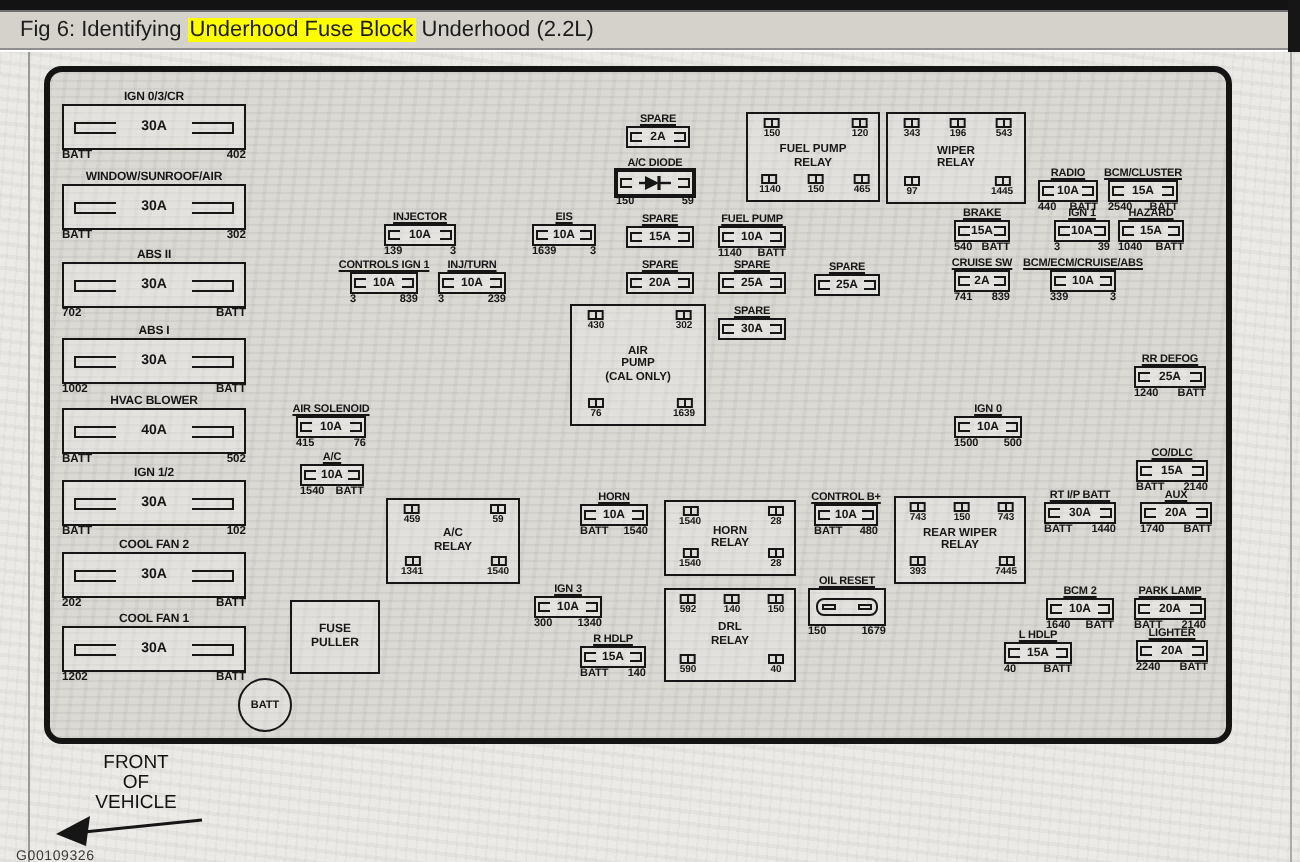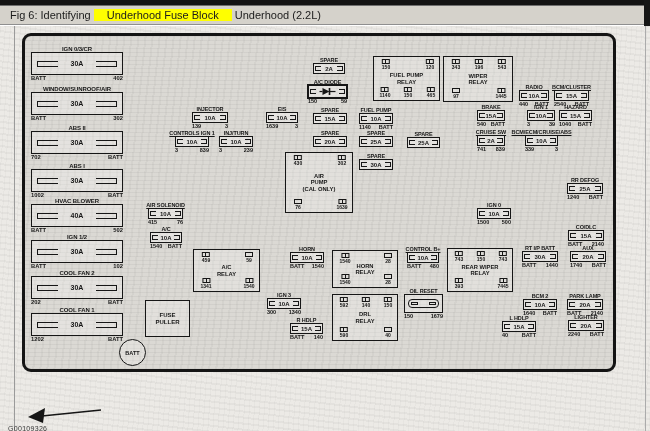--- a/index.html
+++ b/index.html
@@ -2,21 +2,21 @@
 <html><head>
 <meta charset="utf-8">
 <style>
   html,body{margin:0;padding:0}
   body{width:650px;height:431px;position:relative;overflow:hidden;background:#fff;
        font-family:"Liberation Sans",sans-serif;color:#161616}
   .topstrip{position:absolute;top:0;left:0;width:650px;height:5px;background:#131313}
   .titlebar{position:absolute;top:5px;left:0;width:650px;height:20px;background:#d5d2cb;
        border-top:1px solid #6e6e6e;border-bottom:1px solid #8f8f8f;box-sizing:border-box;
        display:flex;align-items:center;padding-left:10px;font-size:11px;color:#1c1c1c;white-space:pre}
-  .hl{background:#ffff00;padding:0 13px}
+  .hl{background:#ffff00;padding:0 1px}
   .rightstrip{position:absolute;top:0;right:0;width:6px;height:26px;background:#161616}
   .scan{position:absolute;top:26px;left:0;width:650px;height:405px;
        background:
         repeating-linear-gradient(7deg, rgba(70,70,70,.05) 0 2px, transparent 2px 6px),
         repeating-linear-gradient(94deg, rgba(90,90,90,.04) 0 1px, transparent 1px 5px),
         #eceae6}
   .page-edge-l{position:absolute;left:14px;top:26px;width:1px;height:405px;background:#9a9a9a}
   .page-edge-r{position:absolute;left:645px;top:26px;width:1px;height:405px;background:#ababab}
   #stage{position:absolute;top:0;left:0;width:650px;height:431px}
   .block{position:absolute;left:22px;top:33px;width:594px;height:339px;box-sizing:border-box;
@@ -113,20 +113,25 @@
 
   <div class="puller">
     <span>FUSE</span>
     <span>PULLER</span>
   </div>
 
   <div class="batt">
     <span>BATT</span>
   </div>
 
+  <div class="front">
+    <div>FRONT</div>
+    <div>OF</div>
+    <div>VEHICLE</div>
+  </div>
   <svg class="arrow" width="78" height="24" viewBox="0 0 78 24">
     <path d="M75 8 L16 14" stroke="#161616" stroke-width="1.6" fill="none"></path>
     <polygon points="2,15 19,6 17,21" fill="#161616"></polygon>
   </svg>
 
   <div class="doccode">G00109326</div>
 <div class="maxi" style="left: 31px; top: 52px;">
       <div class="fname">IGN 0/3/CR</div>
       <div class="mblade l"></div>
       <div class="amp">30A</div>

